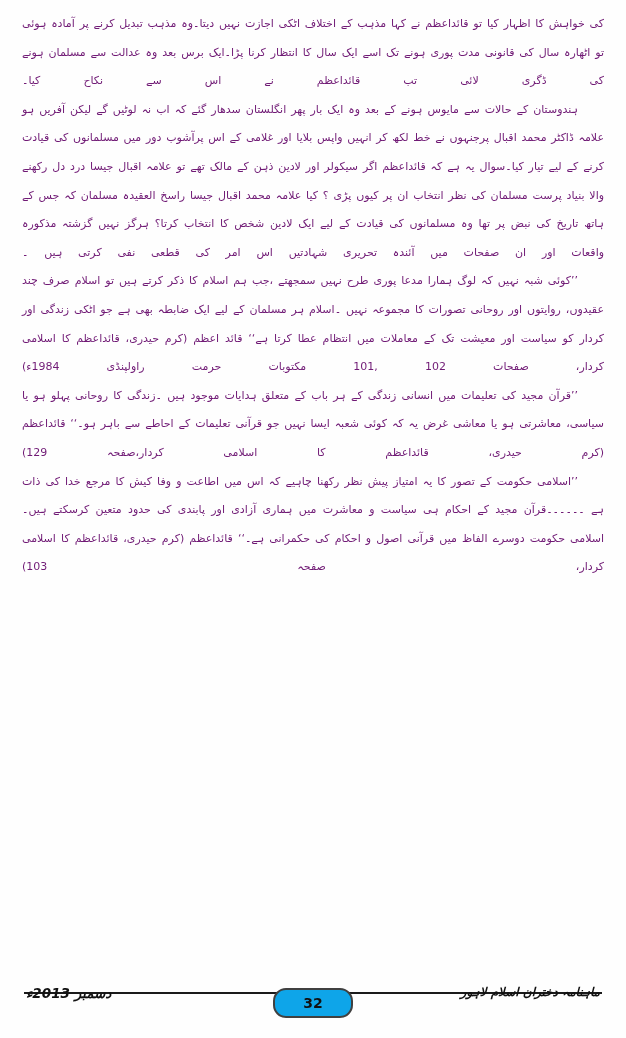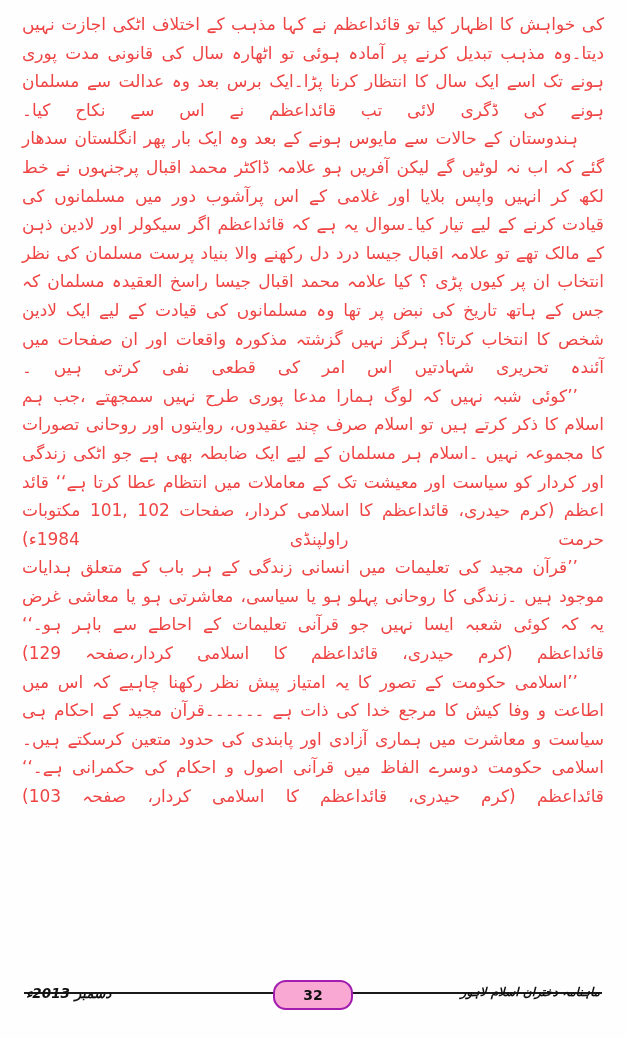--- a/index.html
+++ b/index.html
@@ -27,23 +27,23 @@
     top: 10px;
     bottom: 70px;
     direction: rtl;
     text-align: justify;
     text-align-last: justify;
   }
   p.para {
     margin: 0 0 0 0;
     padding: 0;
     font-family: "DejaVu Sans", "Liberation Sans", sans-serif;
-    font-size: 17px;
+    font-size: 11px;
     line-height: 28.6px;
-    color: #ef4444;
+    color: #701a75;
     direction: rtl;
     text-align: justify;
     text-align-last: justify;
     letter-spacing: 0px;
     word-spacing: 1px;
   }
   p.para.indent-first {
     text-indent: 26px;
   }
   p.quote {
@@ -61,26 +61,26 @@
     left: 24px;
     right: 24px;
     top: 12px;
     height: 2px;
     background: #1a1a1a;
   }
   .page-number-badge {
     position: absolute;
     left: 50%;
     transform: translateX(-50%);
-    top: 0px;
+    top: 8px;
     width: 76px;
     height: 26px;
-    border: 2px solid #a21caf;
+    border: 2px solid #404040;
     border-radius: 13px;
-    background: #f9a8d4;
+    background: #0ea5e9;
     display: flex;
     align-items: center;
     justify-content: center;
     font-family: "DejaVu Sans", "Liberation Sans", sans-serif;
     font-size: 14px;
     font-weight: bold;
     color: #111111;
   }
   .footer-left {
     position: absolute;

